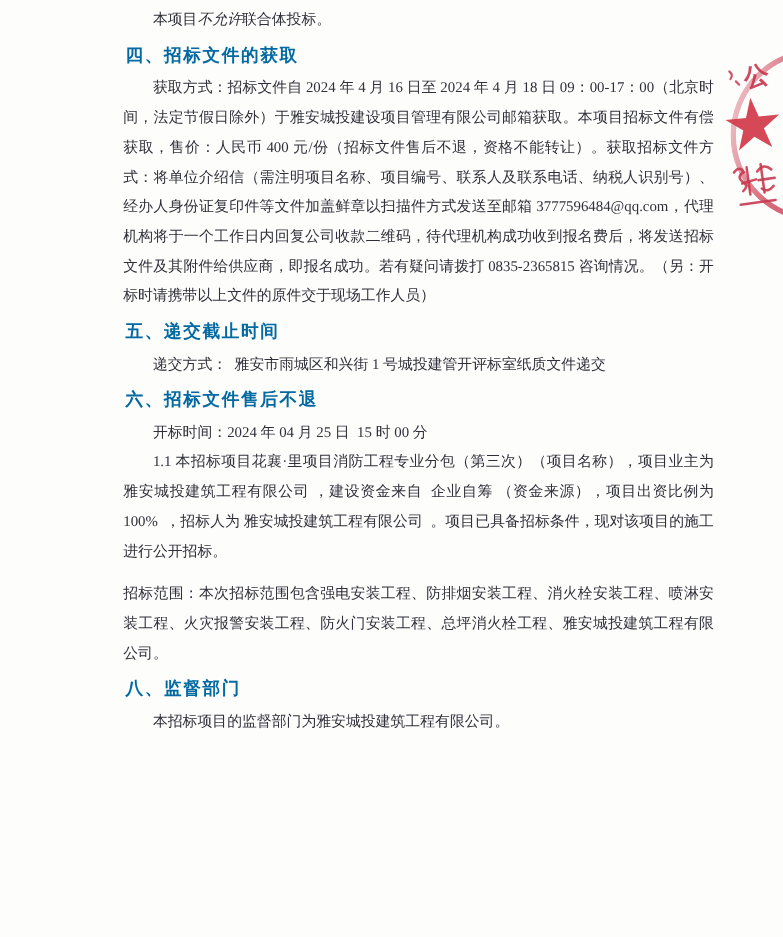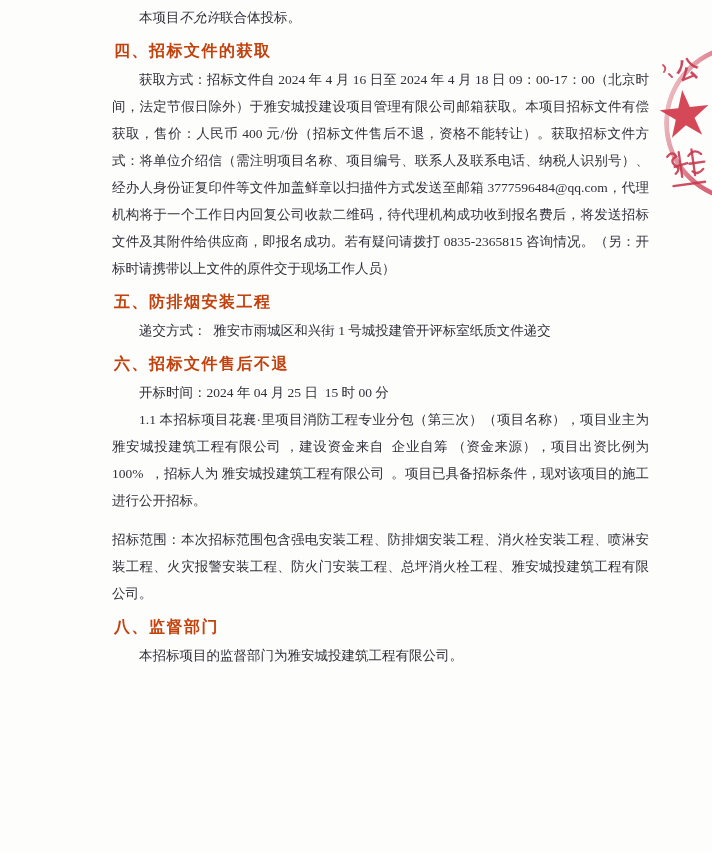--- a/index.html
+++ b/index.html
@@ -18,21 +18,21 @@
     margin:0;
     font-size:13.5px;
     line-height:27px;
     text-align:justify;
     white-space:pre-wrap;
   }
   .indent{text-indent:2em;}
   .single{line-height:26px;text-align:left;}
   .sec-heading{
     font-family:"Liberation Sans","DejaVu Sans",sans-serif;
-    font-size:16px;font-weight:bold;color:#c2410c;
+    font-size:16px;font-weight:bold;color:#0369a1;
     letter-spacing:1.5px;
     line-height:23px;
     margin:8px 0 4px 2px;
     white-space:pre;
   }
   .mt-sm{margin-top:5px !important;}
   .mt-md{margin-top:12px !important;}
   .em-italic{font-style:italic;}
   
   .seal-ring{
@@ -65,21 +65,21 @@
   <div class="content">
 
     <p class="indent single"><span>本项目</span><span class="em-italic">不允许</span><span>联合体投标。</span></p>
 
     <div class="sec">
       <div class="sec-heading">四、招标文件的获取</div>
       <p class="indent">获取方式：招标文件自 2024 年 4 月 16 日至 2024 年 4 月 18 日 09：00-17：00（北京时间，法定节假日除外）于雅安城投建设项目管理有限公司邮箱获取。本项目招标文件有偿获取，售价：人民币 400 元/份（招标文件售后不退，资格不能转让）。获取招标文件方式：将单位介绍信（需注明项目名称、项目编号、联系人及联系电话、纳税人识别号）、经办人身份证复印件等文件加盖鲜章以扫描件方式发送至邮箱 3777596484@qq.com，代理机构将于一个工作日内回复公司收款二维码，待代理机构成功收到报名费后，将发送招标文件及其附件给供应商，即报名成功。若有疑问请拨打 0835-2365815 咨询情况。（另：开标时请携带以上文件的原件交于现场工作人员）</p>
     </div>
 
     <div class="sec">
-      <div class="sec-heading">五、防排烟安装工程</div>
+      <div class="sec-heading">五、递交截止时间</div>
       <p class="indent single">递交方式：  雅安市雨城区和兴街 1 号城投建管开评标室纸质文件递交</p>
     </div>
 
     <div class="sec">
       <div class="sec-heading">六、招标文件售后不退</div>
       <p class="indent single">开标时间：2024 年 04 月 25 日  15 时 00 分</p>
     </div>
 
     <div class="sec">
       <p class="indent">1.1 本招标项目花襄·里项目消防工程专业分包（第三次）（项目名称），项目业主为雅安城投建筑工程有限公司 ，建设资金来自  企业自筹 （资金来源），项目出资比例为 100%  ，招标人为 雅安城投建筑工程有限公司  。项目已具备招标条件，现对该项目的施工进行公开招标。</p>

